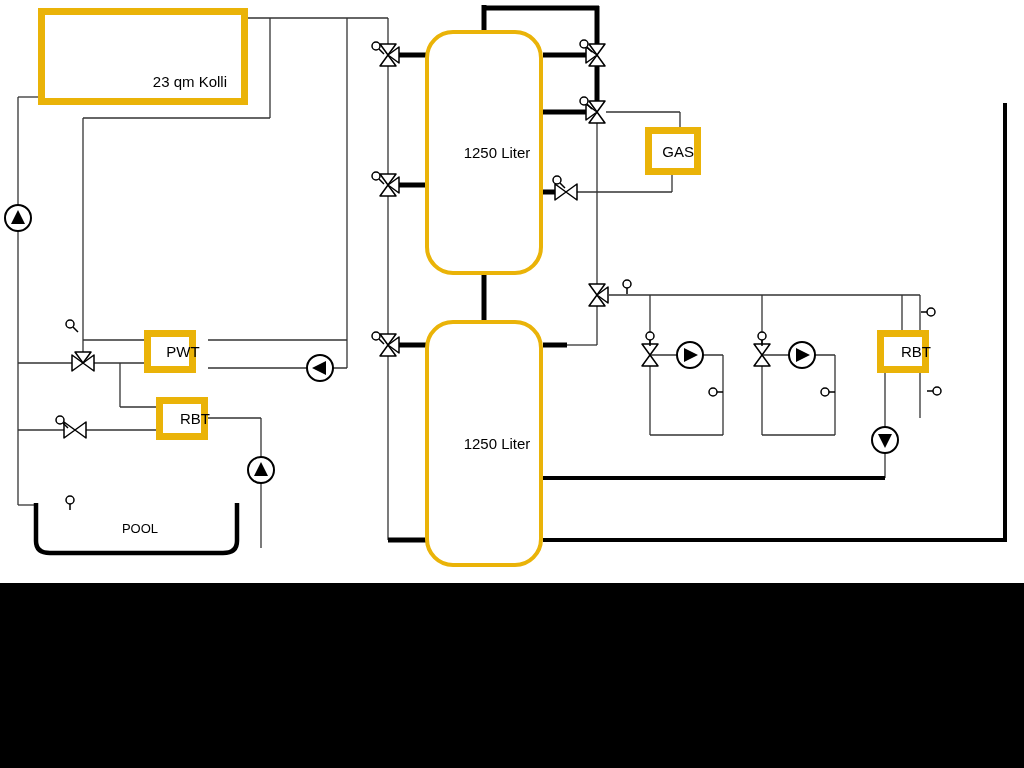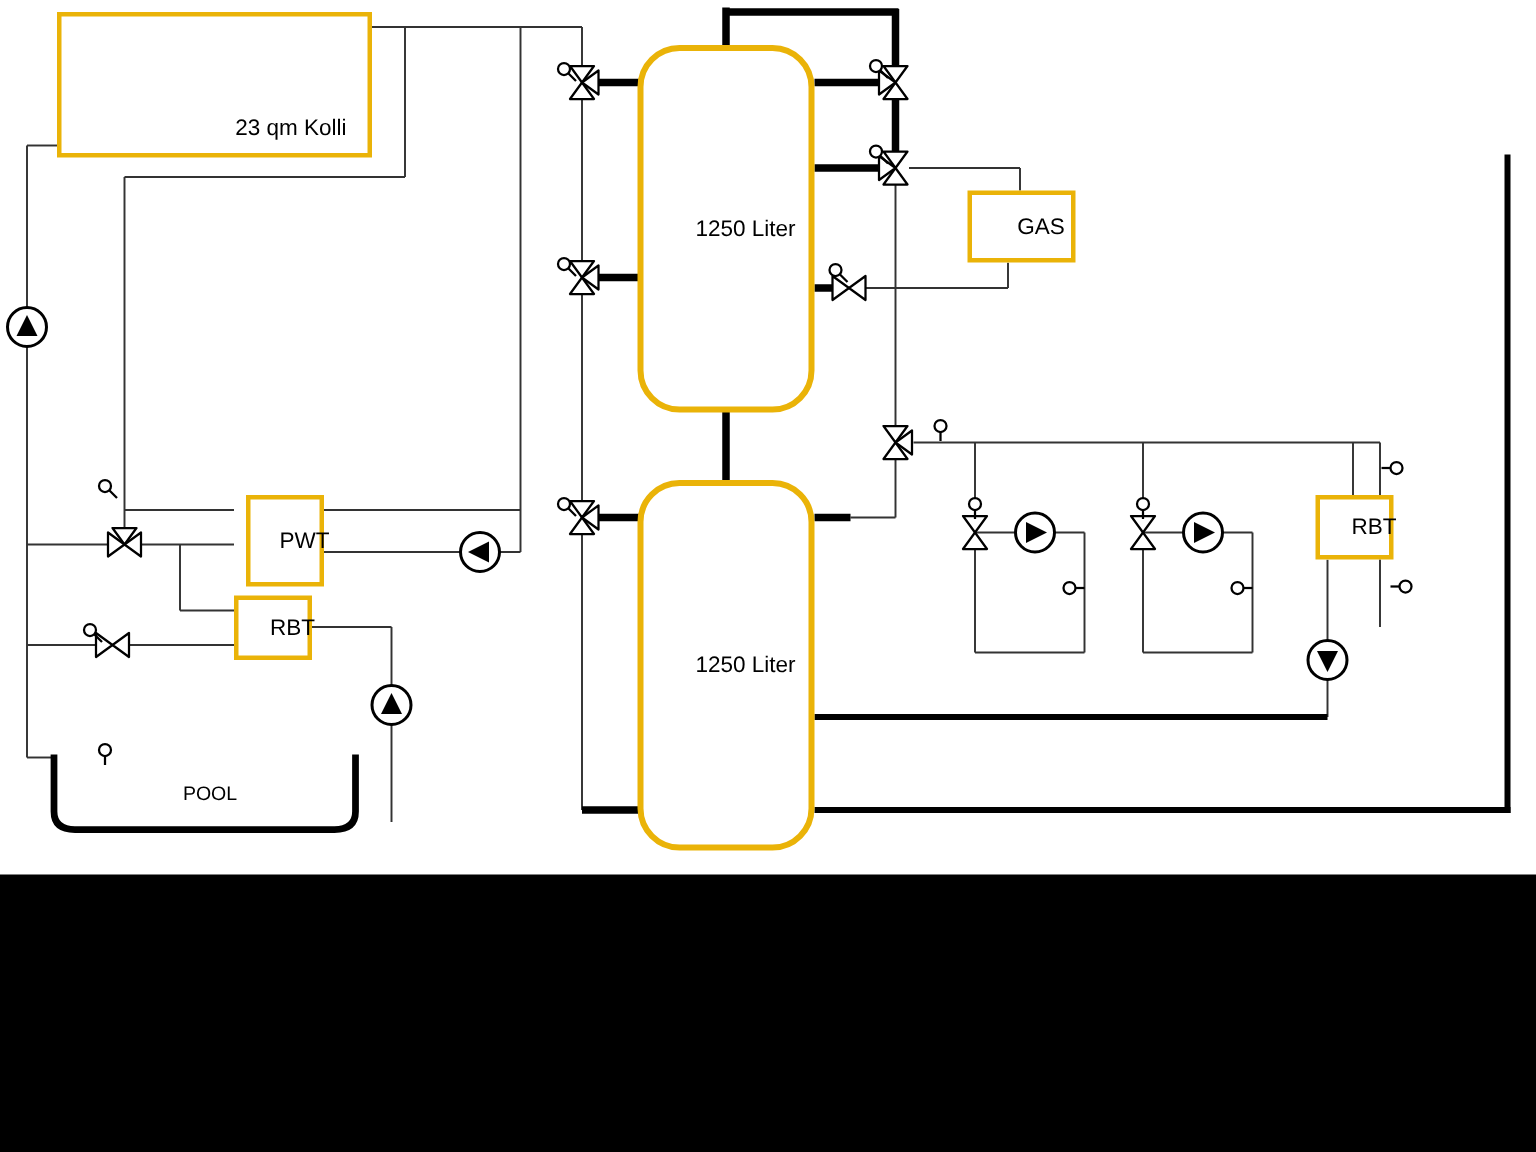--- a/index.html
+++ b/index.html
@@ -1,19 +1,19 @@
 <!DOCTYPE html>
 <html><head>
 <meta charset="utf-8">
 <style>
   html,body{margin:0;padding:0;background:#000;}
   #stage{position:relative;width:1024px;height:768px;background:#fff;overflow:hidden;
          font-family:"Liberation Sans",sans-serif;color:#000;}
   #piping{position:absolute;left:0;top:0;width:1024px;height:768px;}
-  .box{position:absolute;background:#fff;border:3px solid #eab308;display:flex;
+  .box{position:absolute;background:#fff;border:7px solid #eab308;display:flex;
        align-items:center;justify-content:center;font-size:15px;box-sizing:border-box;padding-left:26px;}
   .tank{border-width:4px;border-radius:28px;}
   .floating-label{position:absolute;font-size:13px;}
   #collector-label{position:absolute;right:14px;bottom:8px;font-size:15px;}
   #letterbox{position:absolute;left:0;top:583px;width:1024px;height:185px;background:#000;}
 </style>
 </head>
 <body>
 
 <div id="stage">
@@ -238,26 +238,26 @@
   </div>
 
   <div class="box tank" style="left:425px;top:30px;width:118px;height:245px;">
     <span>1250 Liter</span>
   </div>
 
   <div class="box tank" style="left:425px;top:320px;width:118px;height:247px;">
     <span>1250 Liter</span>
   </div>
 
-  <div class="box" style="left:645px;top:127px;width:72px;height:48px;">
+  <div class="box" style="left:645px;top:127px;width:56px;height:48px;justify-content:flex-end;">
     <span>GAS</span>
   </div>
 
 
-  <div class="box" style="left:164px;top:330px;width:52px;height:61px;">
+  <div class="box" style="left:144px;top:330px;width:52px;height:43px;">
     <span>PWT</span>
   </div>
 
   <div class="box" style="left:156px;top:397px;width:52px;height:43px;">
     <span>RBT</span>
   </div>
 
   <div class="box" style="left:877px;top:330px;width:52px;height:43px;">
     <span>RBT</span>
   </div>

